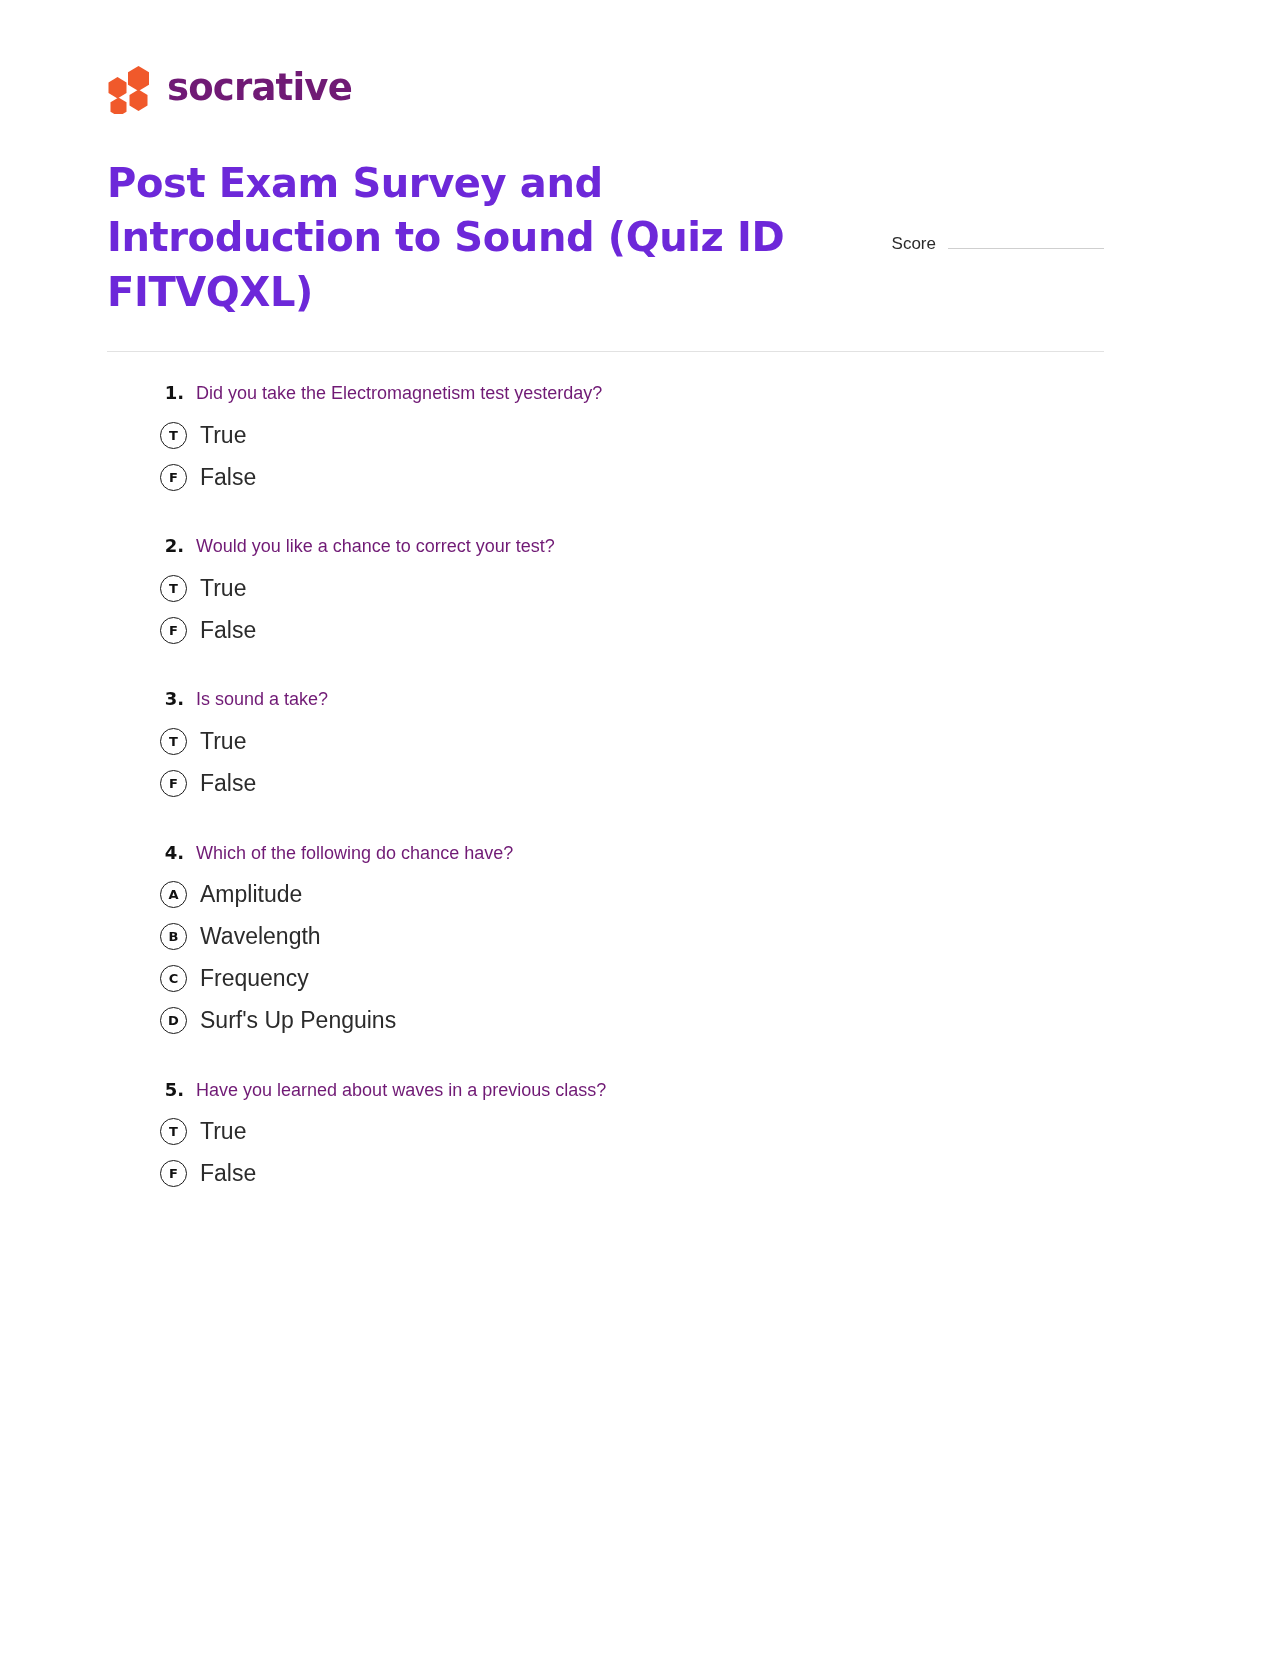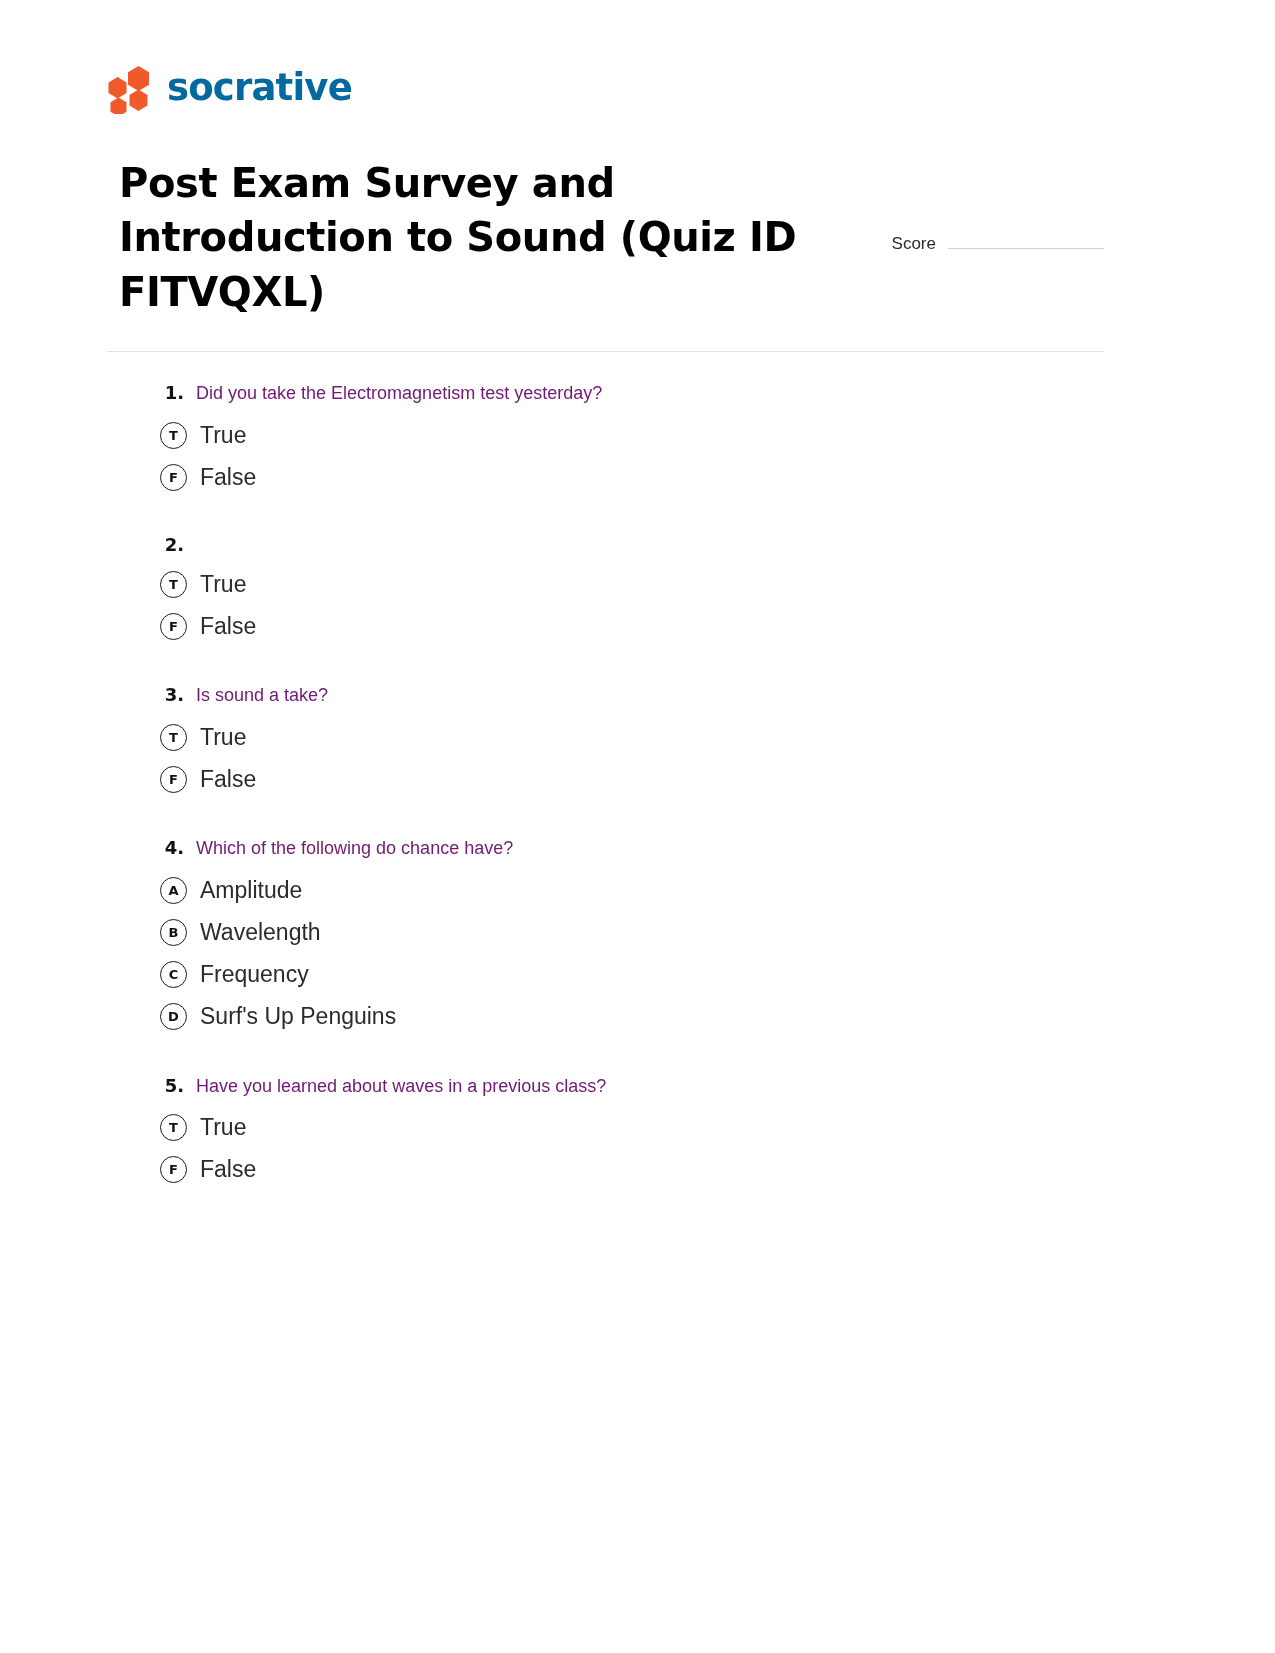--- a/index.html
+++ b/index.html
@@ -53,21 +53,21 @@
   .hex {
     position: absolute;
     display: block;
   }
 
   .brand-name {
     font-family: "DejaVu Sans", sans-serif;
     font-size: 37px;
     font-weight: 700;
     letter-spacing: -0.8px;
-    color: #0369a1;
+    color: #701a75;
     line-height: 1;
     padding-bottom: 4px;
   }
 
   
   .meta-fields {
     position: absolute;
     right: 0;
     top: 9px;
     width: 235px;
@@ -105,23 +105,22 @@
     align-items: flex-start;
     justify-content: space-between;
   }
 
   .doc-title {
     font-family: "DejaVu Sans", sans-serif;
     font-size: 40px;
     font-weight: 700;
     line-height: 1.36;
     letter-spacing: -0.4px;
-    color: #000000;
+    color: #6d28d9;
     max-width: 700px;
-    margin-left: 12px;
   }
 
   .score-row {
     display: flex;
     align-items: baseline;
     gap: 12px;
     margin-top: 76px;
     white-space: nowrap;
   }
 
@@ -259,20 +258,21 @@
       </div>
       <div class="option">
         <span class="opt-bubble">F</span>
         <span class="opt-text">False</span>
       </div>
     </div>
 
     <div class="question">
       <div class="q-head">
         <span class="q-num">2.</span>
+        <span class="q-text">Would you like a chance to correct your test?</span>
       </div>
       <div class="option">
         <span class="opt-bubble">T</span>
         <span class="opt-text">True</span>
       </div>
       <div class="option">
         <span class="opt-bubble">F</span>
         <span class="opt-text">False</span>
       </div>
     </div>

